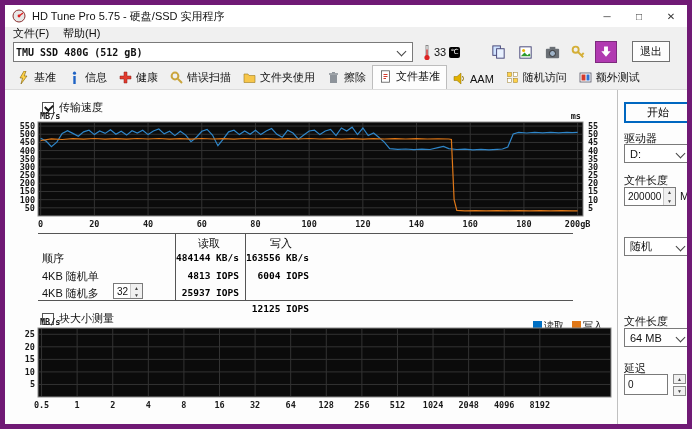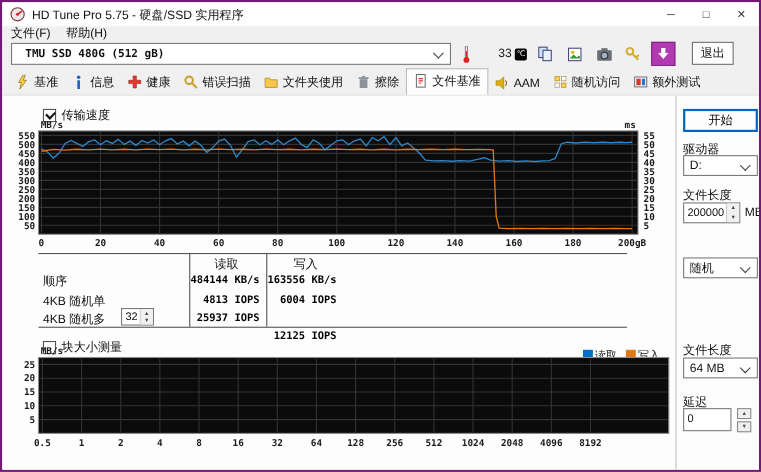--- a/index.html
+++ b/index.html
@@ -1,30 +1,30 @@
 <!DOCTYPE html>
 <html><head>
 <meta charset="utf-8">
 <style>
   html,body{margin:0;padding:0;background:#d8d8d8;font-family:"Liberation Sans","DejaVu Sans",sans-serif;}
-  .window{position:relative;width:692px;height:429px;background:#f0f0f0;border:2px solid #701a75;box-sizing:border-box;overflow:hidden;}
+  .window{position:relative;width:692px;height:429px;background:#f0f0f0;border:5px solid #701a75;box-sizing:border-box;overflow:hidden;}
   
   .titlebar{position:absolute;left:0;top:0;width:100%;height:22px;background:#ffffff;display:flex;align-items:center;}
   .titlebar .ttl{font-size:11px;color:#111;margin-left:6px;}
   .appicon{margin-left:7px;width:14px;height:14px;}
   .wctl{position:absolute;top:0;right:0;height:22px;display:flex;}
   .wctl div{width:32px;height:22px;display:flex;align-items:center;justify-content:center;font-size:10px;color:#333;}
   
   .menubar{position:absolute;left:0;top:22px;width:100%;height:13px;background:#f0f0f0;font-size:11px;color:#111;display:flex;gap:14px;padding-left:8px;align-items:center;box-sizing:border-box;}
   
   .toolbar{position:absolute;left:0;top:35px;width:100%;height:25px;background:#f0f0f0;}
-  .ddrive{position:absolute;left:8px;top:2px;width:400px;height:20px;background:#fff;border:1px solid #7a7a7a;box-sizing:border-box;font:bold 10px "DejaVu Sans Mono",monospace;color:#111;display:flex;align-items:center;padding-left:12px;}
+  .ddrive{position:absolute;left:8px;top:2px;width:400px;height:20px;background:#fff;border:1px solid #7a7a7a;box-sizing:border-box;font:bold 10px "DejaVu Sans Mono",monospace;color:#111;display:flex;align-items:center;padding-left:2px;}
   .chev{position:absolute;right:7px;top:7px;width:6px;height:6px;border-right:1.5px solid #444;border-bottom:1.5px solid #444;transform:rotate(45deg);margin-top:-2px;}
   .tempwrap{position:absolute;left:418px;top:2px;height:20px;display:flex;align-items:center;gap:3px;}
-  .tempval{font-size:11px;color:#111;margin-left:22px;}
+  .tempval{font-size:11px;color:#111;}
   .tempunit{background:#000;color:#fff;font-size:7px;width:11px;height:11px;border-radius:2px;display:flex;align-items:center;justify-content:center;}
   .tbtn{position:absolute;top:1px;width:22px;height:22px;display:flex;align-items:center;justify-content:center;}
   .tbtn.purple{background:#b13ab1;border:1px solid #7d2a7d;box-sizing:border-box;}
   .exitbtn{position:absolute;left:627px;top:1px;width:38px;height:21px;background:#fdfdfd;border:1px solid #707070;box-sizing:border-box;font-size:11px;color:#111;display:flex;align-items:center;justify-content:center;}
   
   .tabbar{position:absolute;left:0;top:60px;width:100%;height:25px;background:#f0f0f0;display:flex;align-items:flex-end;padding-left:6px;box-sizing:border-box;border-bottom:1px solid #dcdcdc;}
   .tab{display:flex;align-items:center;gap:4px;font-size:11px;color:#111;padding:3px 6px 4px 6px;white-space:nowrap;}
   .tab.active{background:#fdfdfd;border:1px solid #bdbdbd;border-bottom:none;padding-bottom:5px;}
   
   .content{position:absolute;left:0;top:85px;width:100%;height:344px;background:#fdfdfd;}

